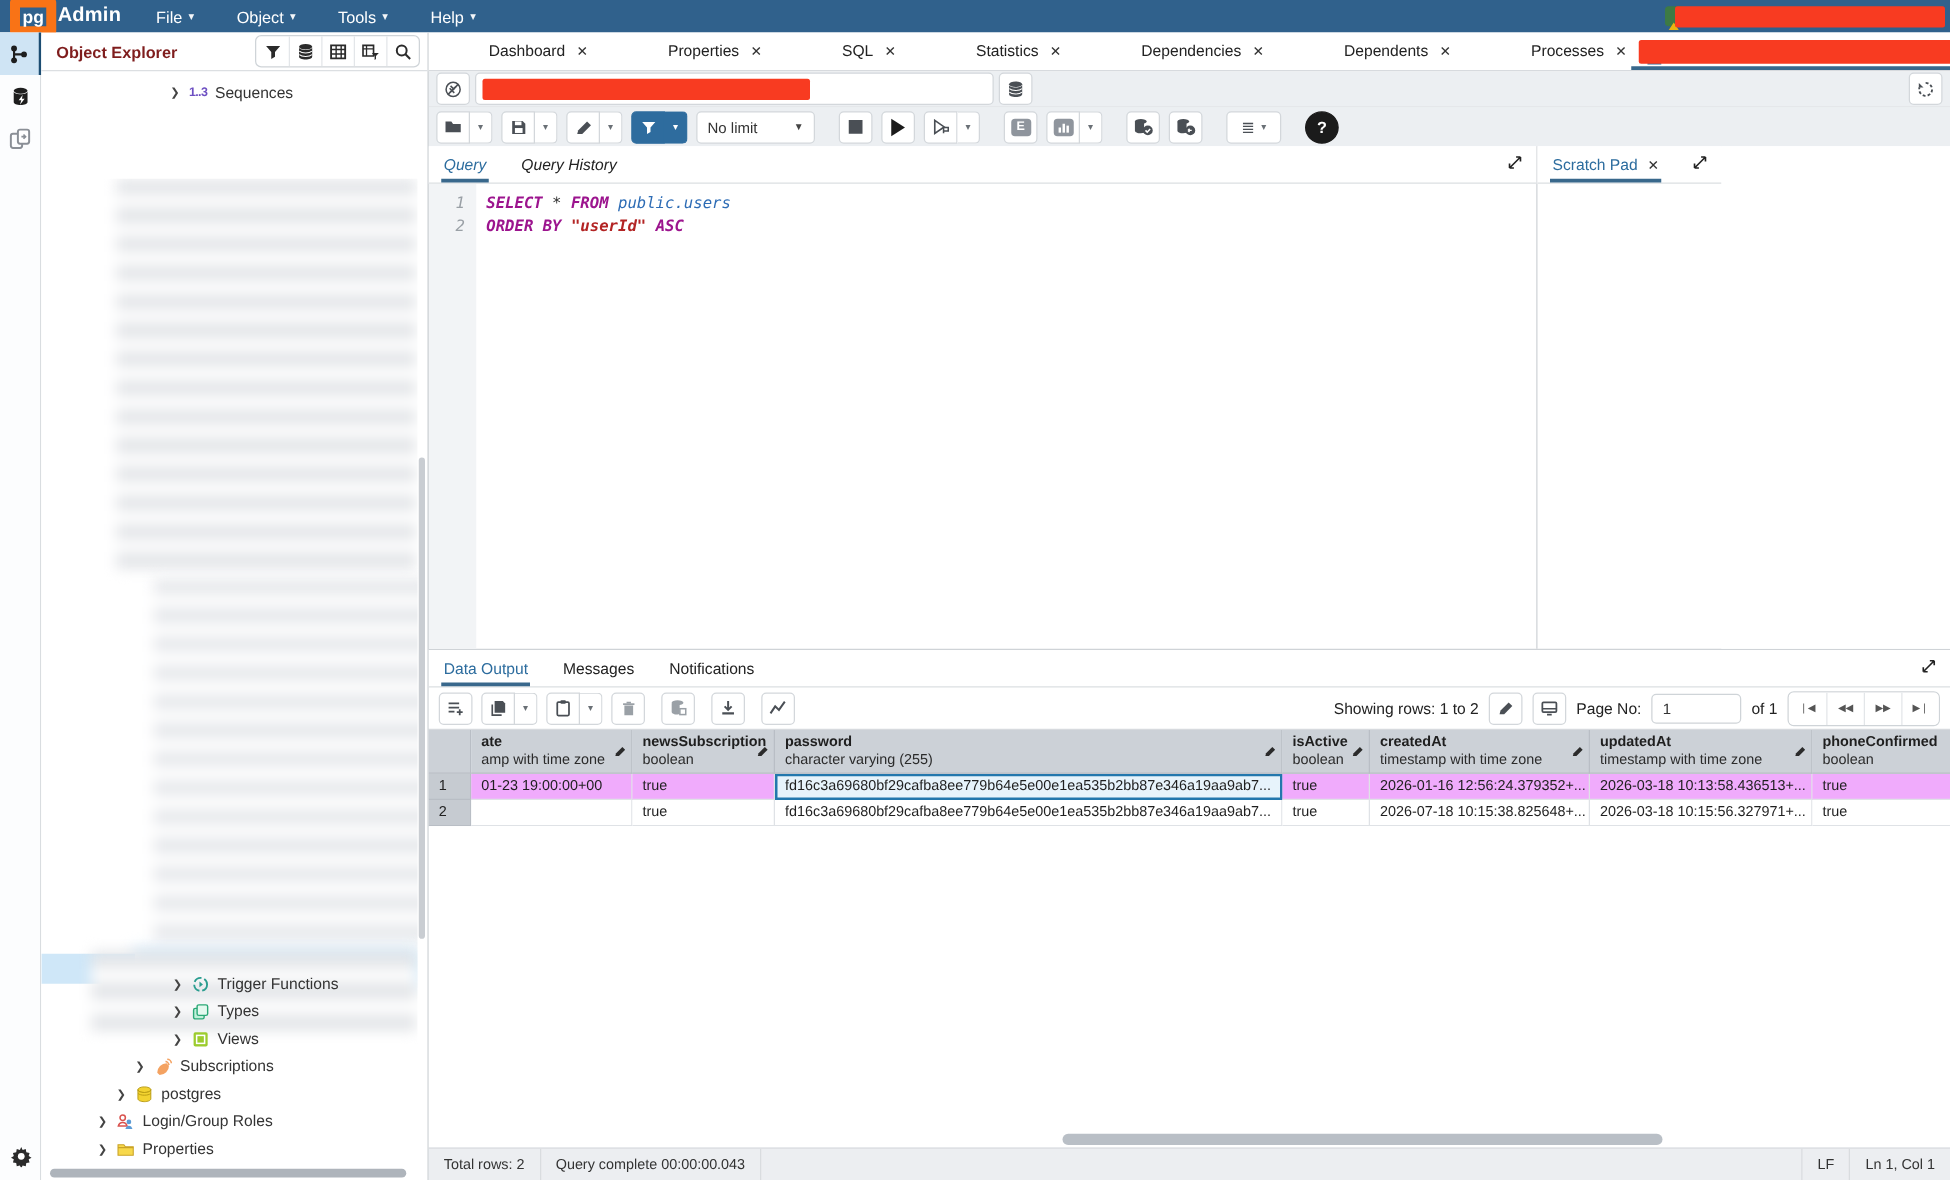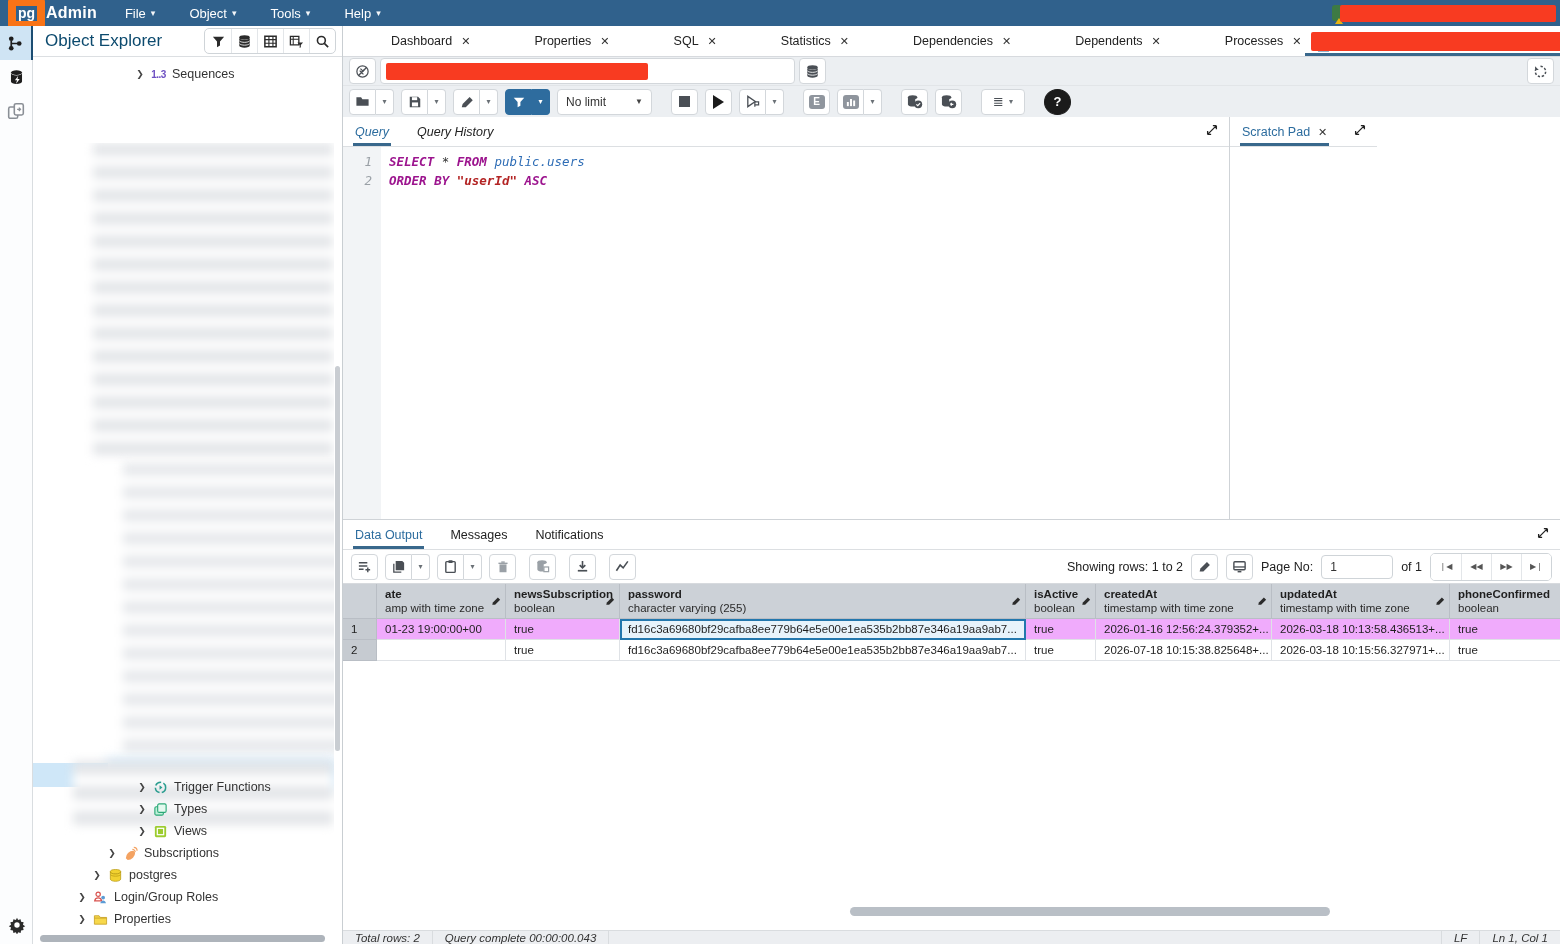--- a/index.html
+++ b/index.html
@@ -25,21 +25,21 @@
   
   .rail { width:33px; border-right:1px solid #d9dde0; background:#fcfdfe; display:flex; flex-direction:column; align-items:center; position:relative; }
   .rail-item { width:33px; height:34px; display:flex; align-items:center; justify-content:center; color:#1e1e1e; }
   .rail-item.active { background:#cfe4f4; border-right:2px solid #1c4d72; }
   .rail-item.dim { color:#8a8f96; }
   .rail-gear { position:absolute; bottom:4px; left:0; width:33px; height:30px; display:flex; align-items:center; justify-content:center; color:#2b2b2b; }
 
   
   .sidebar { width:310px; border-right:1px solid #c9ced2; display:flex; flex-direction:column; position:relative; background:#fff; }
   .sb-header { height:31px; border-bottom:1px solid #dcdfe2; display:flex; align-items:center; padding:0 6px 0 12px; }
-  .sb-title { flex:1; font-size:17px; color:#0c4a6e; }
+  .sb-title { flex:1; font-size:13px; color:#7f1d1d;font-weight:bold; }
   .sb-tools { display:flex; border:1px solid #cfd4d8; border-radius:5px; overflow:hidden; background:#fff; }
   .sb-tool { width:26px; height:24px; display:flex; align-items:center; justify-content:center; color:#2b2b2b; border-left:1px solid #e3e6e9; }
   .sb-tool:first-child { border-left:none; }
   .tree { position:relative; flex:1; overflow:hidden; font-size:12.5px; }
   .tree-row { display:flex; align-items:center; gap:6px; height:22px; }
   .tw { color:#444; font-size:9px; width:10px; text-align:center; flex:none; }
   .blurwrap { position:absolute; left:0; top:86px; right:8px; height:692px; overflow:hidden; }
   .blur1 { position:absolute; left:60px; top:0; width:240px; height:320px;
            background:repeating-linear-gradient(180deg,#e4e6e9 0 13px,#ffffff 13px 23px); filter:blur(5px); }
   .blur2 { position:absolute; left:90px; top:320px; width:220px; height:300px;
@@ -126,21 +126,21 @@
   .g-h .hpencil { position:absolute; right:4px; top:50%; transform:translateY(-50%); color:#2b2b2b; }
   .g-c { padding:4px 6px 4px 8px; border-right:1px solid #dfe2e6; border-bottom:1px solid #dfe2e6; white-space:nowrap; overflow:hidden; color:#1f1f1f; }
   .g-num { background:#c6cbd1; border-right:1px solid #b9bec5; border-bottom:1px solid #b9bec5; text-align:left; padding:4px 0 4px 8px; color:#222; }
   .r1 { background:#f0abfc; }
   .r2 { background:#fff; }
   .g-sel { outline:2px solid #2377ad; outline-offset:-2px; background:#e7f3fb; }
   .grid-empty { flex:1; background:#fff; }
   .out-hscroll { position:absolute; left:507px; bottom:28px; width:480px; height:9px; background:#b9bfc6; border-radius:5px; }
 
   
-  .statusbar { height:14px; background:#eceef1; border-top:1px solid #d9dcdf; display:flex; align-items:center; font-size:11.5px; color:#333;font-style:italic; }
+  .statusbar { height:26px; background:#eceef1; border-top:1px solid #d9dcdf; display:flex; align-items:center; font-size:11.5px; color:#333; }
   .st-seg { padding:0 12px; height:100%; display:flex; align-items:center; border-right:1px solid #d9dcdf; }
   .st-right { margin-left:auto; display:flex; height:100%; }
   .st-right .st-seg { border-right:none; border-left:1px solid #d9dcdf; }
 
   .ic { flex:none; }
 </style>
 </head>
 <body>
 
 <svg width="0" height="0" style="position:absolute">

